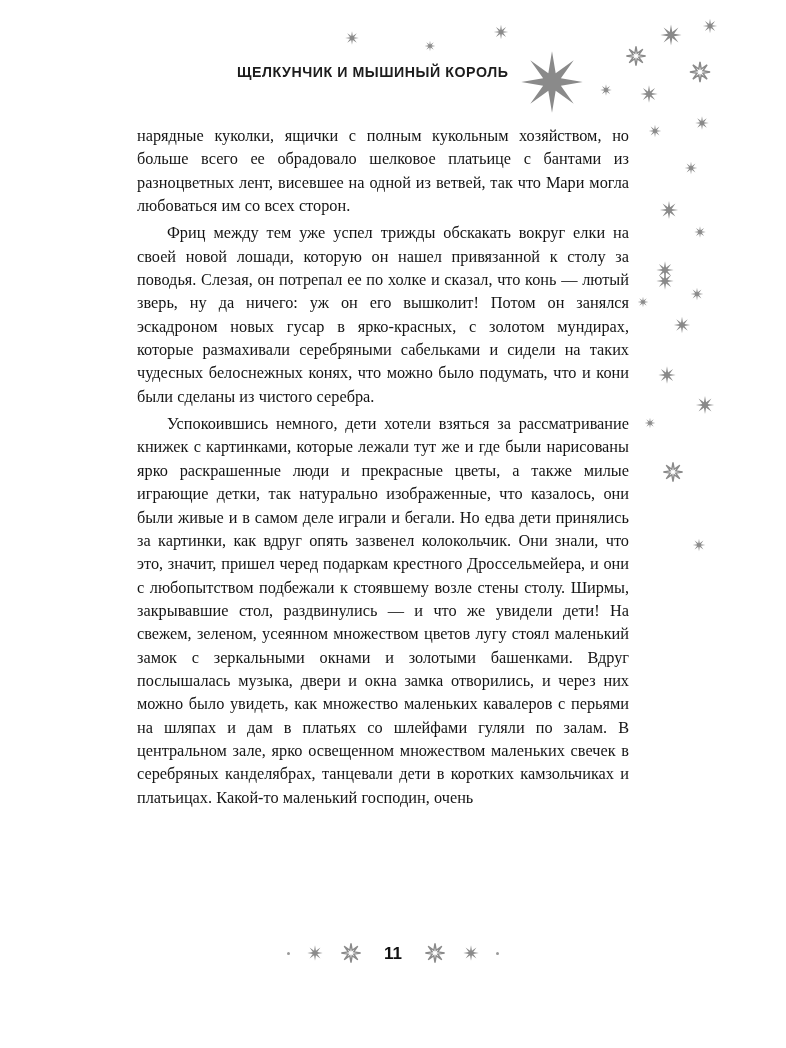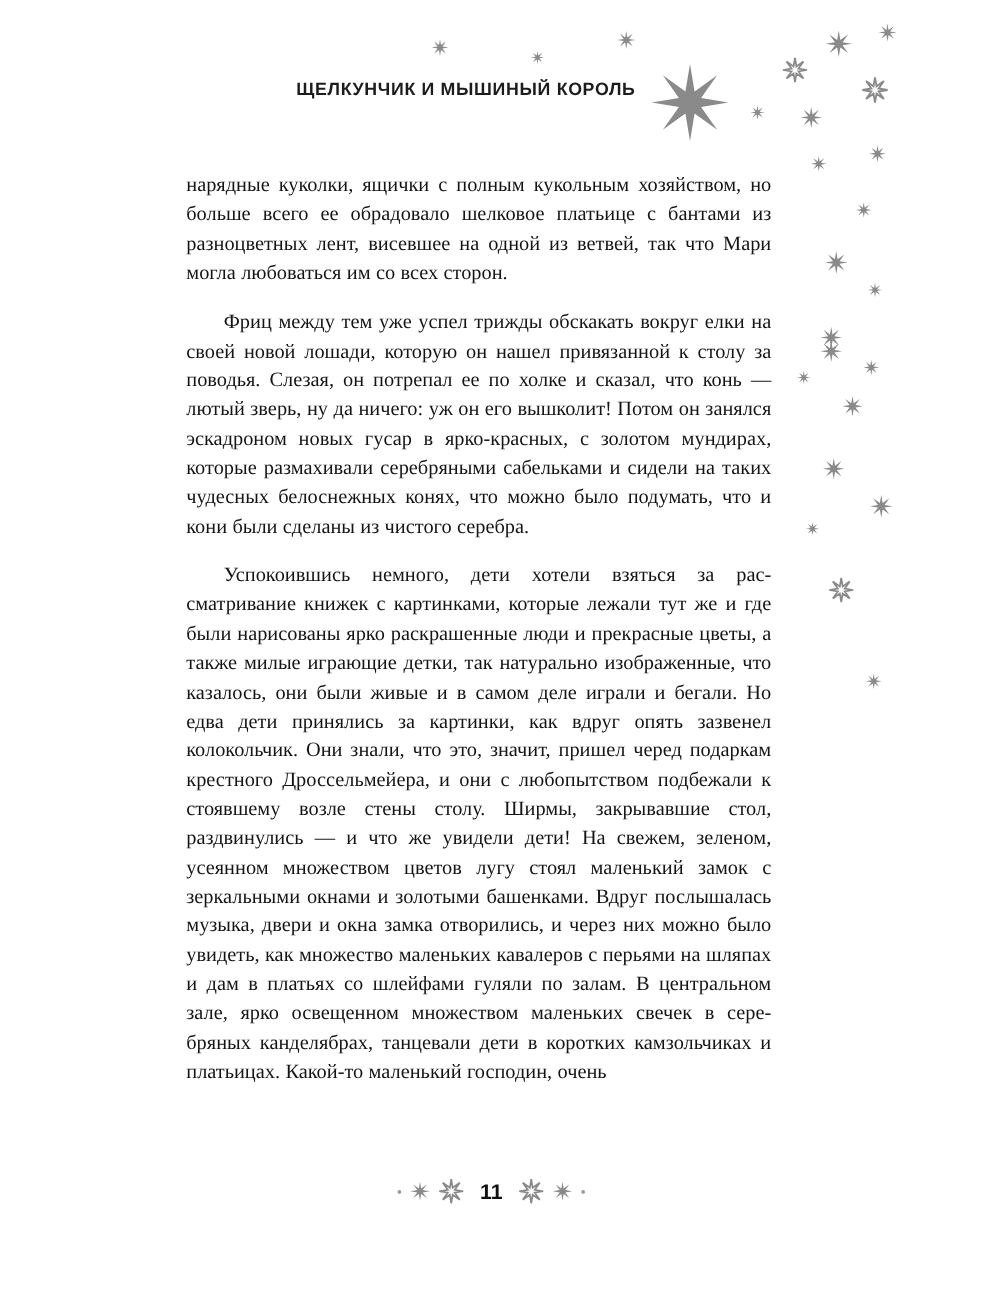--- a/index.html
+++ b/index.html
@@ -60,21 +60,21 @@
 
   
   #text-block {
     position: absolute;
     left: 133px;
     top: 120px;
     width: 500px;
     z-index: 2;
   }
   .para {
-    margin: 16px;
+    margin: 4px;
     text-align: justify;
     text-align-last: left;
     font-size: 16.3px;
     line-height: 23.35px;
     color: #141414;
     text-indent: 30px;
     hyphens: manual;
     word-spacing: 0.2px;
   }
   .para.no-indent {
@@ -91,21 +91,21 @@
     z-index: 3;
   }
   #footer-inner {
     position: absolute;
     left: 287px;
     top: 0;
     width: 212px;
     height: 30px;
     display: flex;
     align-items: center;
-    justify-content: center;
+    justify-content: space-between;
     gap: 7px;
   }
   #page-number {
     font-family: "Liberation Sans", "DejaVu Sans", sans-serif;
     font-weight: bold;
     font-size: 17px;
     color: #111111;
     line-height: 1;
     padding: 0 6px;
   }

